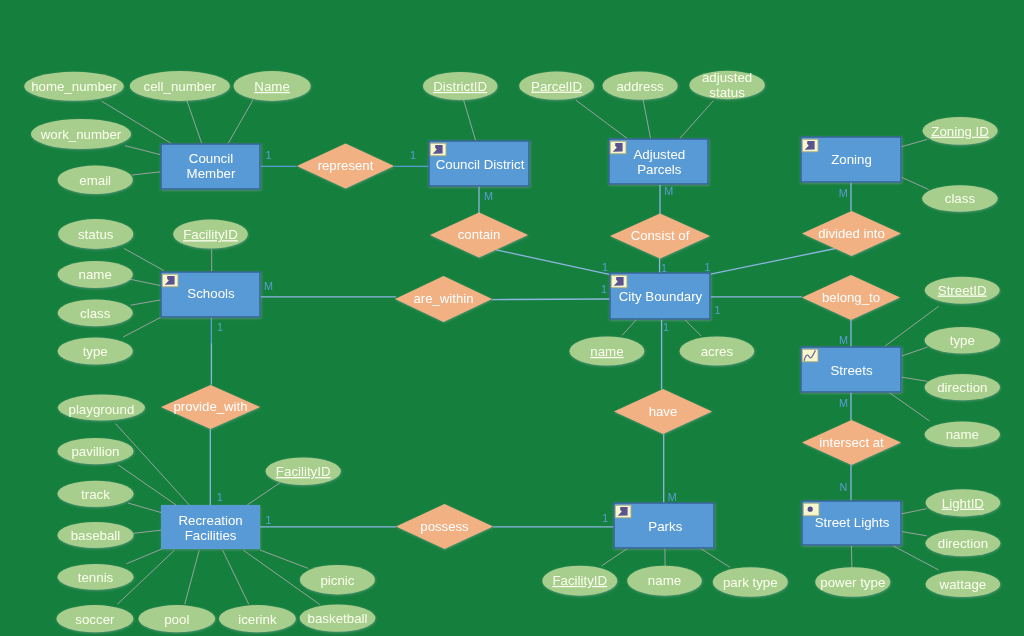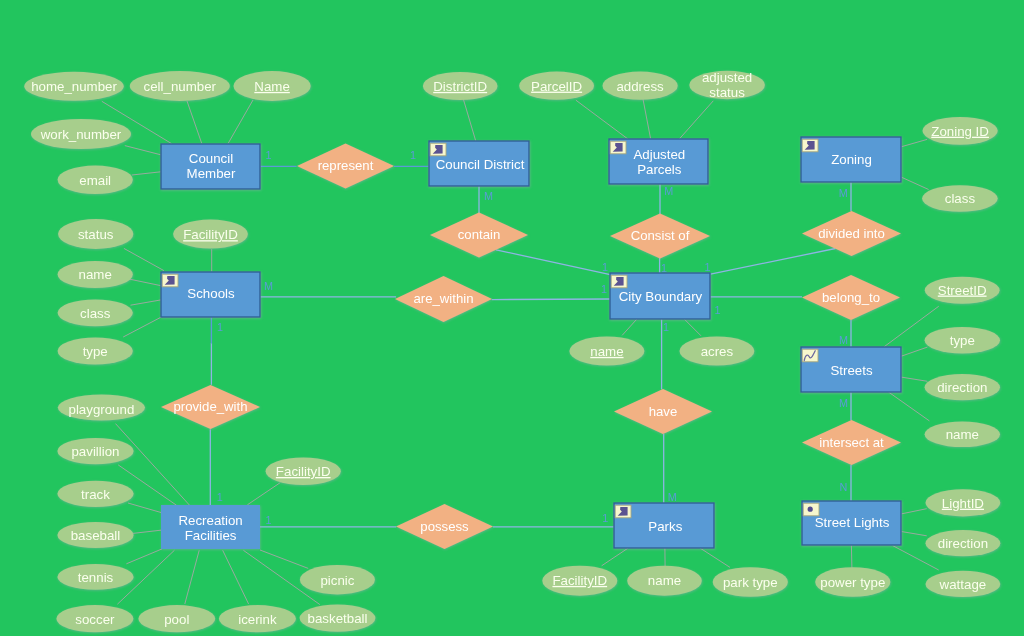--- a/index.html
+++ b/index.html
@@ -1,18 +1,18 @@
 <!DOCTYPE html>
 <html><head>
 <meta charset="utf-8">
 <title>ER Diagram</title>
 <style>
   html,body{margin:0;padding:0;background:#fff;width:1024px;height:636px;overflow:hidden;}
   body{font-family:"Liberation Sans",sans-serif;}
-  #canvas{position:relative;width:1024px;height:636px;background:#22c55e;}
+  #canvas{position:relative;width:1024px;height:636px;background:#15803d;}
   svg#diagram{position:absolute;left:0;top:0;display:block;}
   .ent-rect{fill:#599ad5;stroke:#2e6096;stroke-width:1.4;}
   .ent-rect.noborder{stroke:none;}
   .ent-label{fill:#ffffff;font-size:13.3px;text-anchor:middle;}
   .rel-poly{fill:#f2b183;stroke:none;}
   .rel-label{fill:#ffffff;font-size:13.2px;text-anchor:middle;}
   .attr-ell{fill:#a7ce8c;stroke:none;}
   .attr-label{fill:#fbffee;font-size:13.3px;text-anchor:middle;}
   .attr-label.key{text-decoration:underline;}
   .card-label{fill:#5b9bd5;font-size:10.8px;text-anchor:middle;font-weight:400;}

